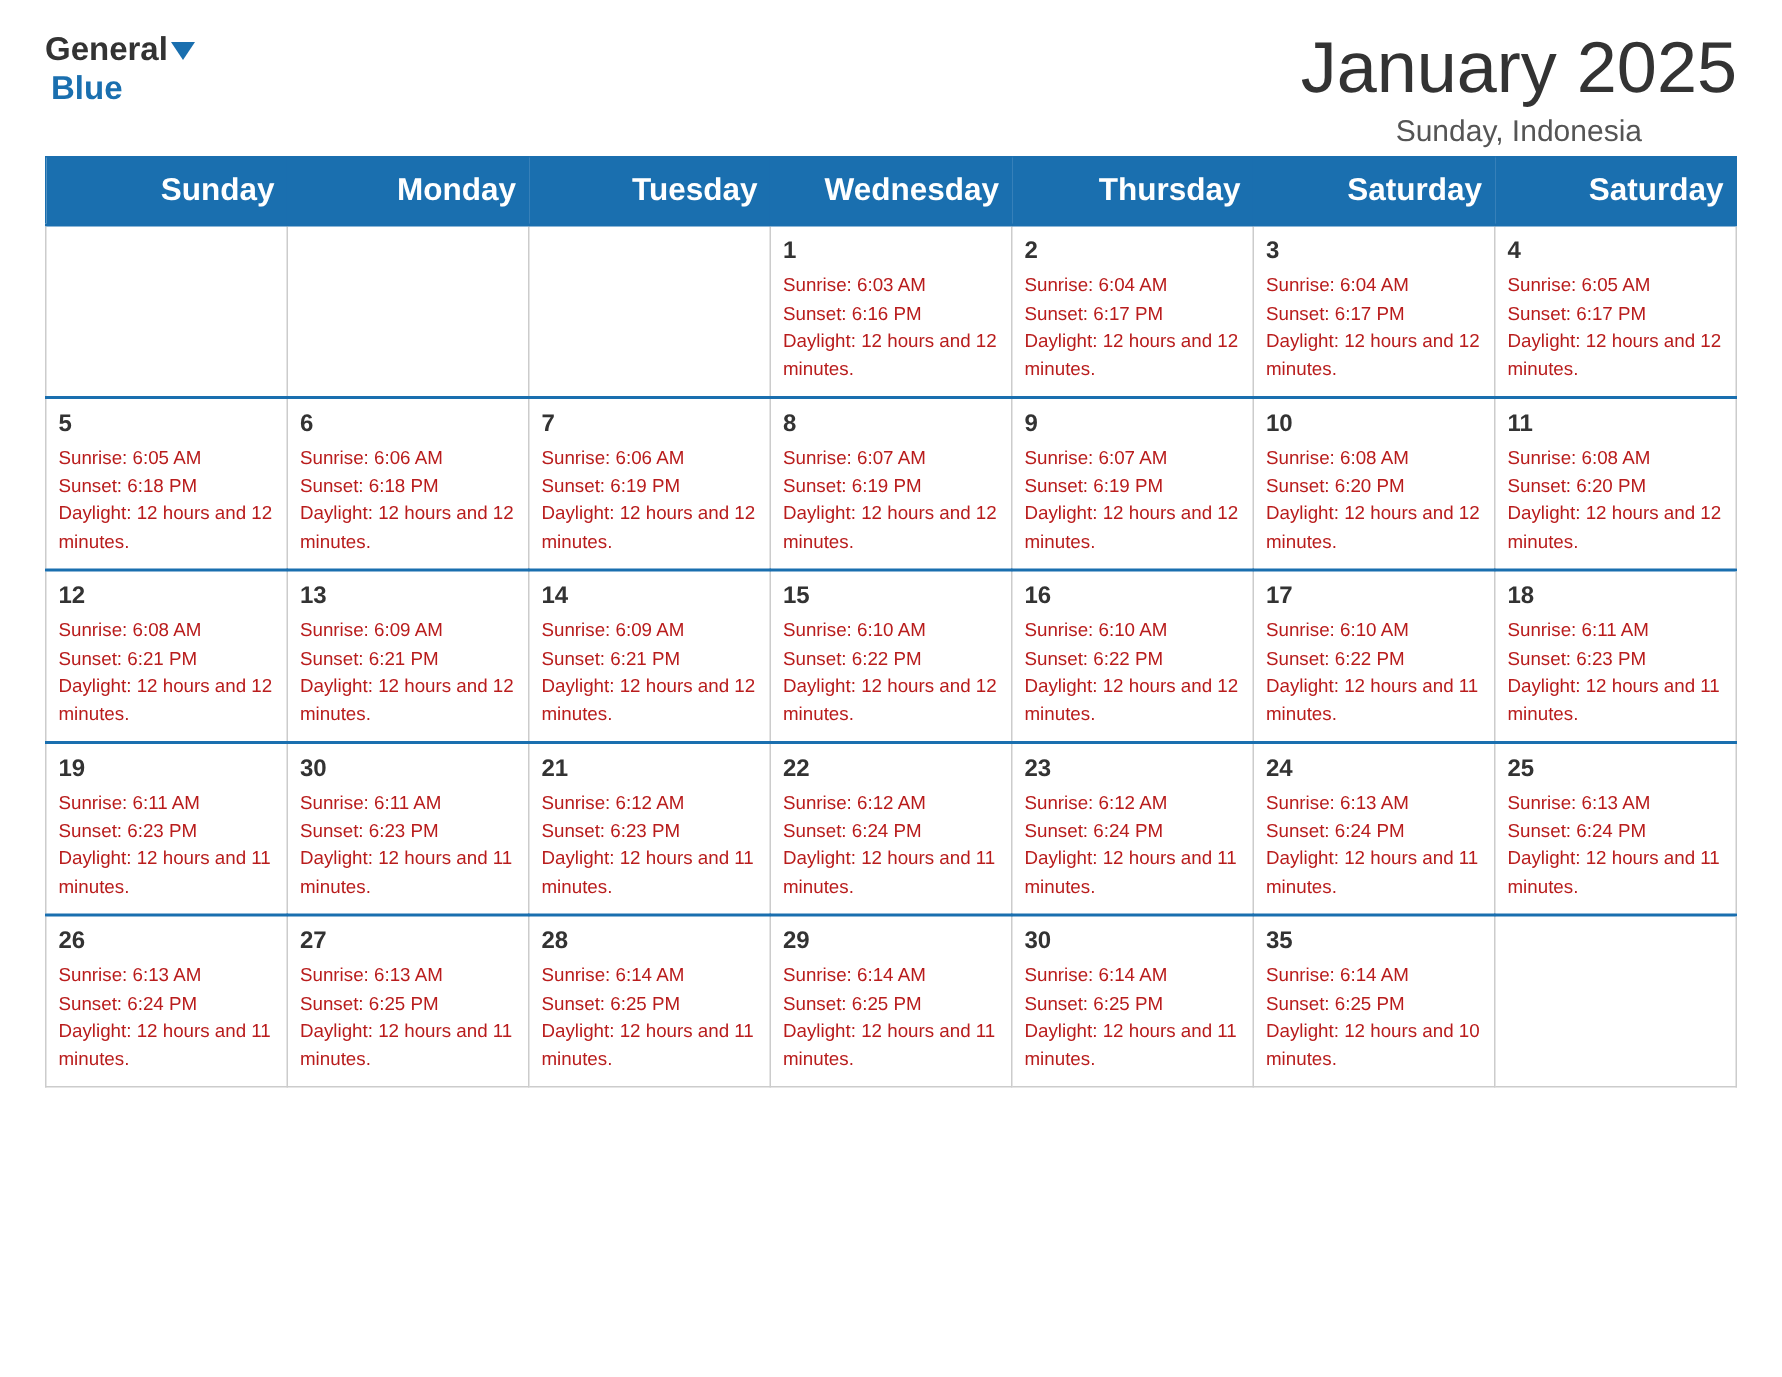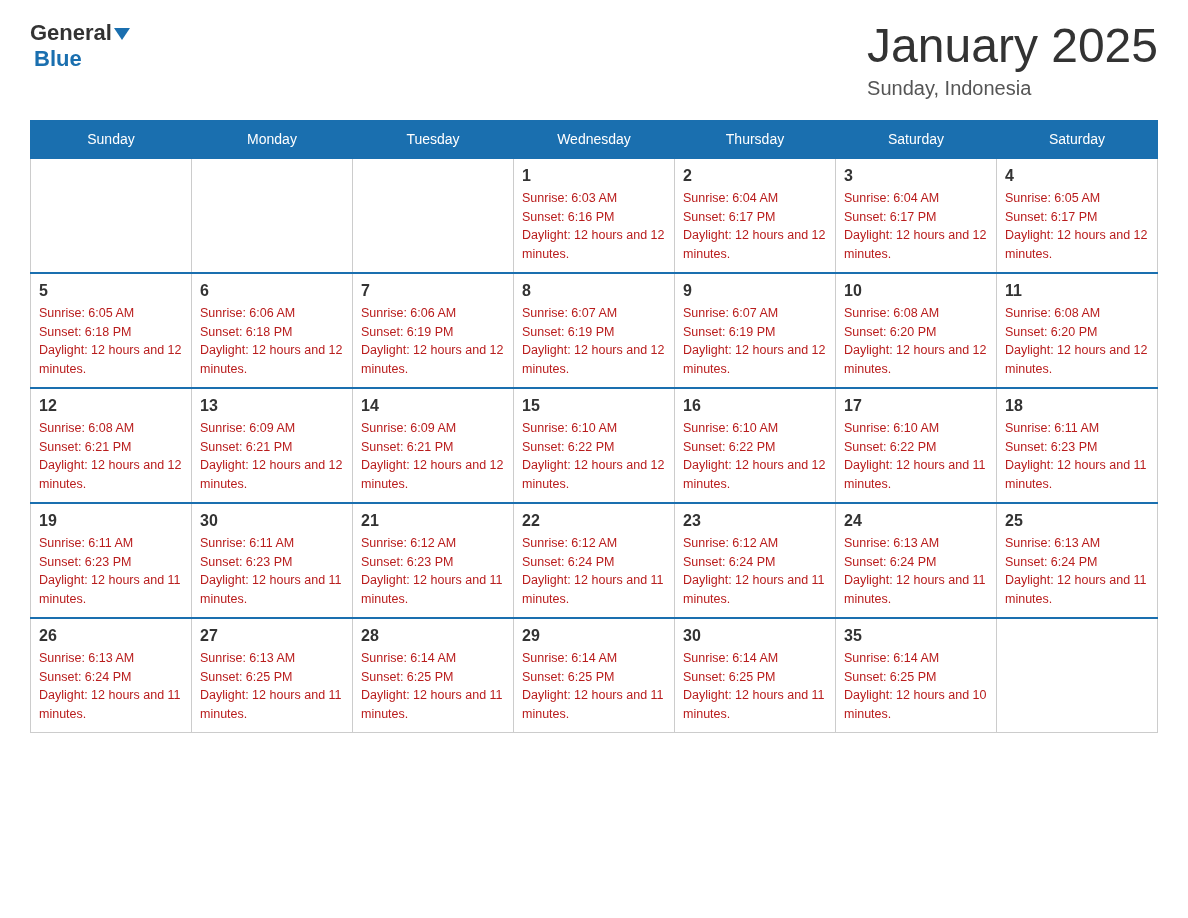--- a/index.html
+++ b/index.html
@@ -7,24 +7,24 @@
       font-family: Arial, sans-serif;
       background: #fff;
       padding: 20px 30px;
       width: 1188px;
       min-height: 918px;
     }
     .header {
       display: flex;
       justify-content: space-between;
       align-items: flex-start;
-      margin-bottom: 20px;
+      margin-bottom: 4px;
     }
     .title-block {
-      text-align: left;
+      text-align: center;
     }
     .calendar-title {
       font-size: 48px;
       font-weight: 300;
       color: #333;
       line-height: 1.1;
     }
     .calendar-subtitle {
       font-size: 20px;
       color: #555;
@@ -32,23 +32,23 @@
     }
     .calendar {
       width: 100%;
       border-collapse: collapse;
       border: 1px solid #ccc;
     }
     .calendar thead tr th {
       background-color: #1a6faf;
       color: #fff;
       padding: 10px 8px;
-      font-size: 14px;
-      font-weight: normal;
-      text-align: center;
+      font-size: 21px;
+      font-weight: bold;
+      text-align: right;
       border: 1px solid #1a6faf;
     }
     .calendar tbody tr td {
       vertical-align: top;
       padding: 8px;
       border: 1px solid #ccc;
       width: 14.28%;
       min-height: 100px;
       font-size: 13px;
       color: #333;

